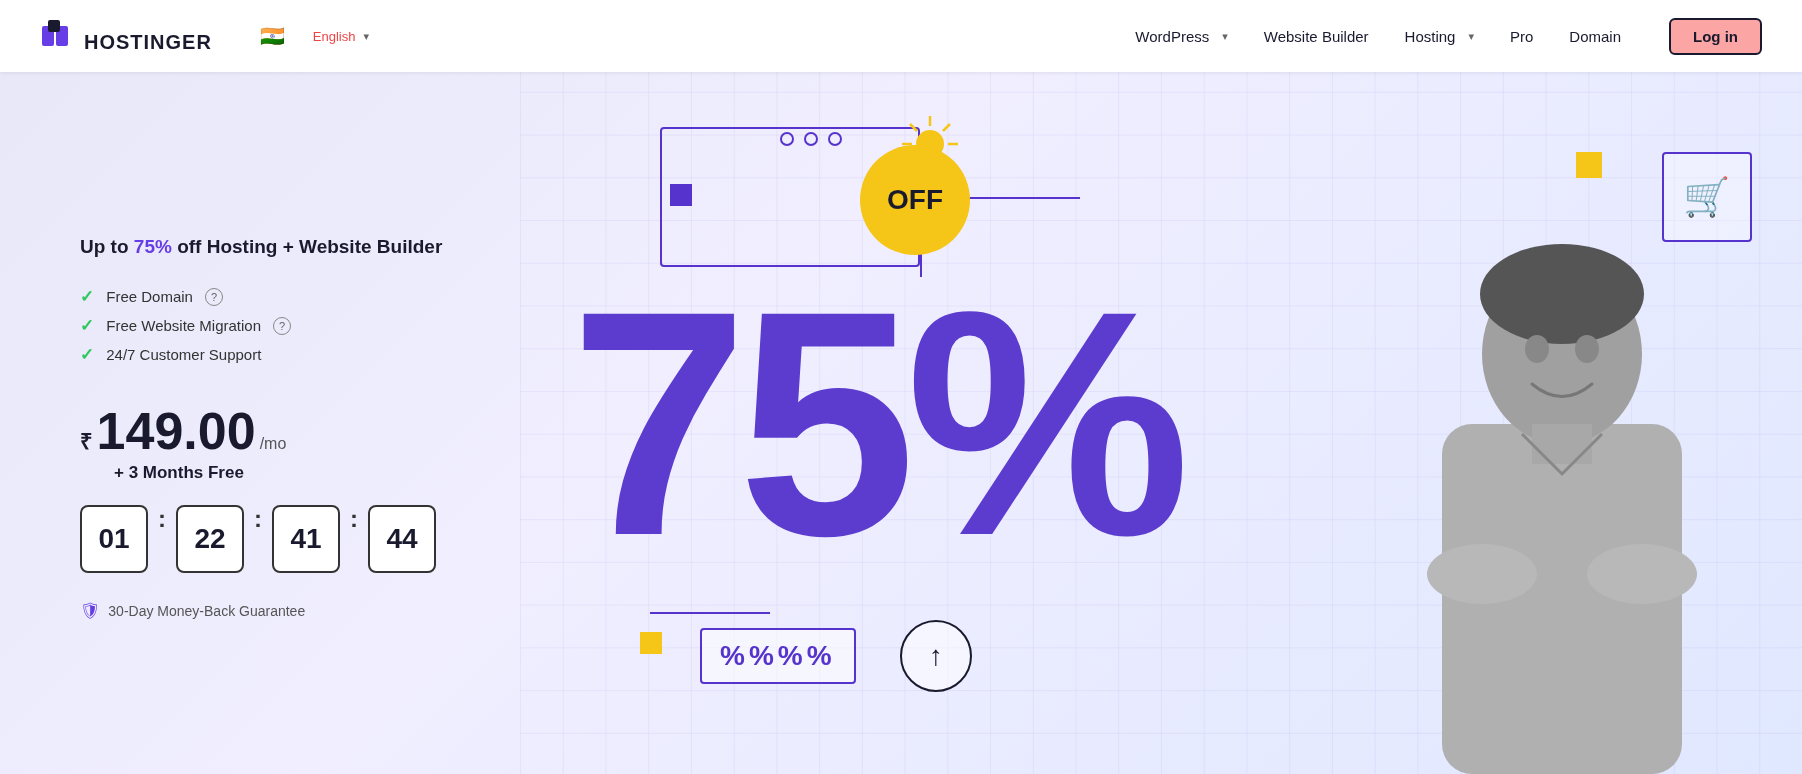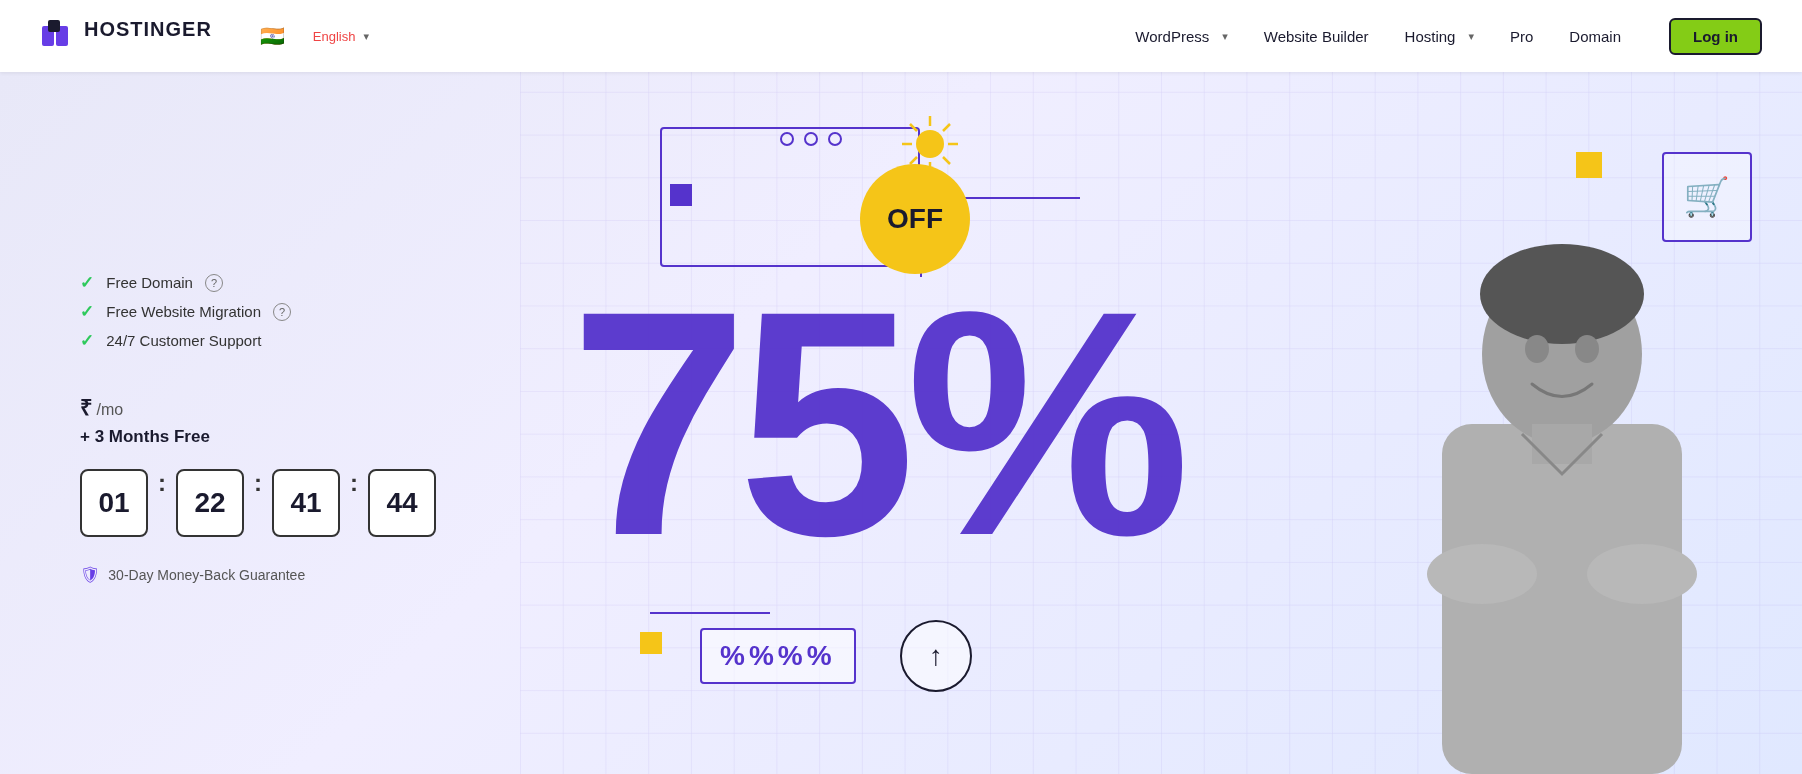--- a/index.html
+++ b/index.html
@@ -11,21 +11,21 @@
       display: flex;
       align-items: center;
       padding: 0 40px;
       height: 72px;
       box-shadow: 0 1px 4px rgba(0,0,0,0.08);
       position: relative;
       z-index: 10;
     }
     .navbar-logo {
       display: flex;
-      align-items: flex-start;
+      align-items: flex-end;
       gap: 8px;
       margin-right: 28px;
     }
     .logo-icon {
       width: 36px;
       height: 36px;
     }
     .logo-text {
       font-size: 20px;
       font-weight: 800;
@@ -63,21 +63,21 @@
       font-size: 11px;
       color: #666;
     }
     .login-btn {
       border: 2px solid #1a1a2e;
       border-radius: 6px;
       padding: 8px 22px;
       font-size: 15px;
       font-weight: 700;
       color: #1a1a2e;
-      background: #84cc16;
+      background: #fca5a5;
       cursor: pointer;
       margin-left: 12px;
     }
 
     
     .hero {
       background: linear-gradient(135deg, #e8e8f8 0%, #f0eeff 40%, #e0e8ff 100%);
       display: flex;
       align-items: stretch;
       min-height: 702px;
@@ -164,20 +164,21 @@
     .price-period {
       font-size: 16px;
       color: #555;
       font-weight: 500;
     }
     .price-free {
       font-size: 17px;
       font-weight: 800;
       color: #1a1a2e;
       margin-bottom: 22px;
+      margin-left: 34px;
     }
     .countdown {
       display: flex;
       align-items: flex-start;
       gap: 8px;
       margin-bottom: 28px;
     }
     .countdown-box {
       border: 2px solid #333;
       border-radius: 8px;
@@ -244,21 +245,21 @@
       line-height: 0.85;
       letter-spacing: -10px;
       opacity: 0.95;
       z-index: 2;
       user-select: none;
     }
 
     
     .off-badge {
       position: absolute;
-      top: 92px;
+      top: 73px;
       left: 340px;
       background: #f5c518;
       border-radius: 50%;
       width: 110px;
       height: 110px;
       display: flex;
       flex-direction: column;
       align-items: center;
       justify-content: center;
       z-index: 5;
@@ -478,20 +479,23 @@
       <span>Domain</span>
     </div>
     <button class="login-btn">Log in</button>
   </div>
 </nav>
 
 <section class="hero">
 
   <div class="hero-left">
 
+    <p class="hero-subtitle">
+      <span>Up to </span><span class="pct">75%</span><span> off Hosting + Website Builder</span>
+    </p>
 
     <ul class="features">
       <li>
         <span class="check-icon">✓</span>
         <span>Free Domain</span>
         <span class="info-icon">?</span>
       </li>
       <li>
         <span class="check-icon">✓</span>
         <span>Free Website Migration</span>
@@ -499,20 +503,21 @@
       </li>
       <li>
         <span class="check-icon">✓</span>
         <span>24/7 Customer Support</span>
       </li>
     </ul>
 
     <div class="price-block">
       <div class="price-main">
         <span class="price-currency">₹</span>
+        <span class="price-amount">149.00</span>
         <span class="price-period">/mo</span>
       </div>
     </div>
     <p class="price-free">+ 3 Months Free</p>
 
     <div class="countdown">
       <div class="countdown-box">01</div>
       <span class="countdown-sep">:</span>
       <div class="countdown-box">22</div>
       <span class="countdown-sep">:</span>

